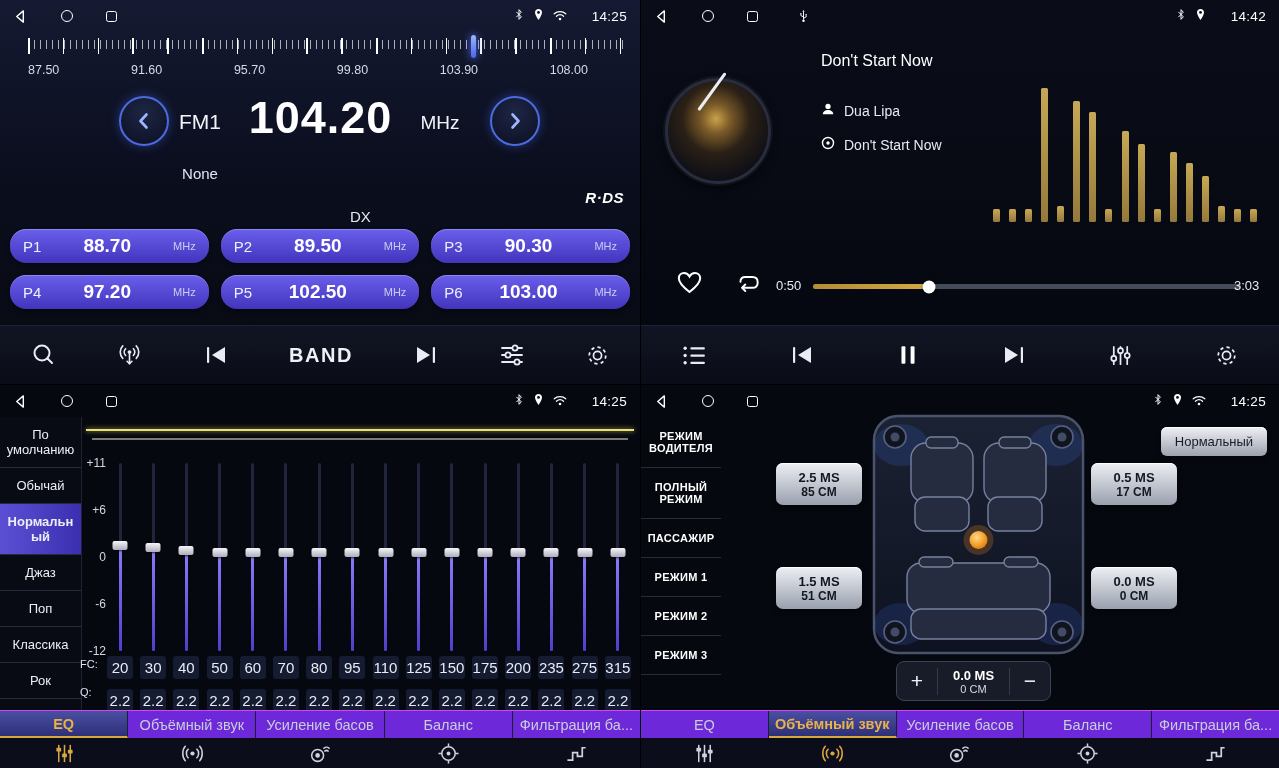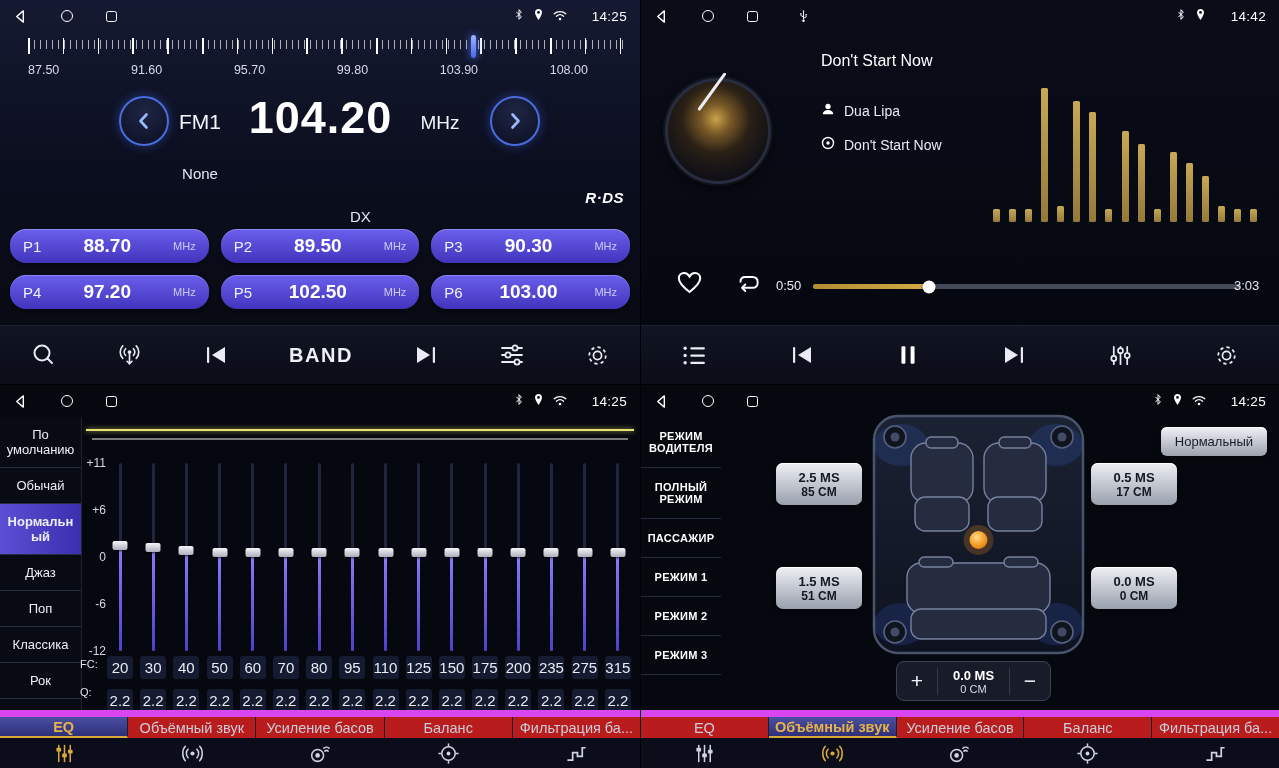--- a/index.html
+++ b/index.html
@@ -81,21 +81,21 @@
   .vslider { position:relative; width:3px; height:188px; background:#20253c; border-radius:2px; cursor:pointer; }
   .vfill { position:absolute; left:0; bottom:0; width:3px; border-radius:2px; background:linear-gradient(180deg,#8b7cf8,#4f40cc); }
   .vthumb { position:absolute; left:50%; transform:translateX(-50%); width:15px; height:9px; border-radius:2px;
     background:linear-gradient(180deg,#f5f5f9,#aeaebc); box-shadow:0 1px 2px rgba(0,0,0,.7); cursor:grab; }
   .chip { margin-top:5px; width:26px; text-align:center; font-size:15px; padding:3px 0; border-radius:3px; background:#151b30; color:#e8ebf4; }
   .chip + .chip { margin-top:10px; }
   .fcq-label { position:absolute; left:80px; width:24px; font-size:11px; color:#dfe3ee; }
   .fc-lab { top:273px; } .q-lab { top:301px; }
 
   
-  .tabs { position:absolute; left:0; right:0; top:325px; height:28px; display:flex; background:#b91c1c; border-top:7px solid #d946ef; }
+  .tabs { position:absolute; left:0; right:0; top:325px; height:28px; display:flex; background:#6d28d9; border-top:1px solid #d946ef; }
   .tab { flex:1; display:flex; align-items:center; justify-content:center; font-size:14.5px; color:#c9cdd9; border-right:1px solid #1b1f31; white-space:nowrap; overflow:hidden; cursor:pointer; }
   .tab:last-child { border-right:none; }
   .tab.active { background:linear-gradient(180deg,#4a4fa2,#2d3078); color:#e7b24a; font-weight:bold; border-bottom:2px solid #d9a83c; }
   .tabicons { position:absolute; left:0; right:0; top:353px; height:31px; display:flex; background:#0b0e1a; }
   .tabicon { flex:1; display:flex; align-items:center; justify-content:center; color:#cfd3de; cursor:pointer; }
   .tabicon.active { color:#d9a83c; }
   .tabicon svg { width:23px; height:23px; }
 
   
   .sf-menu { position:absolute; left:0; top:32px; width:80px; display:flex; flex-direction:column; }

